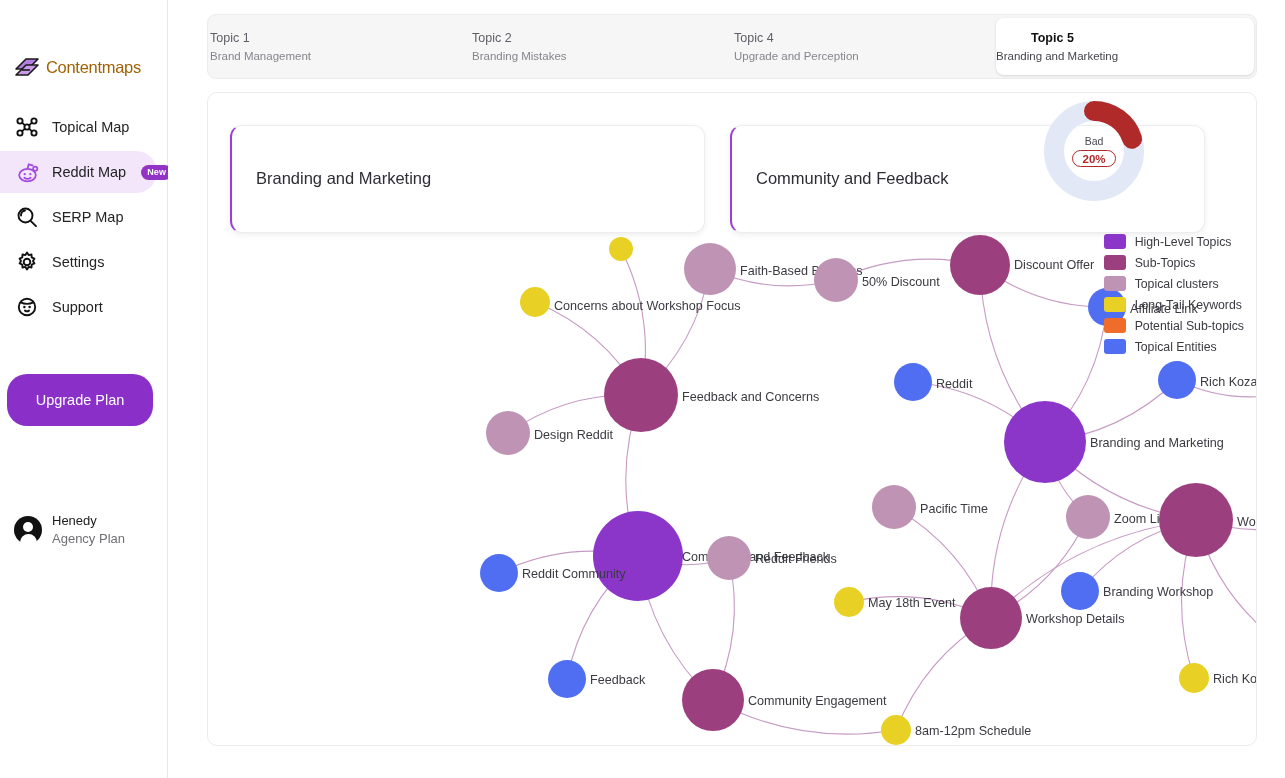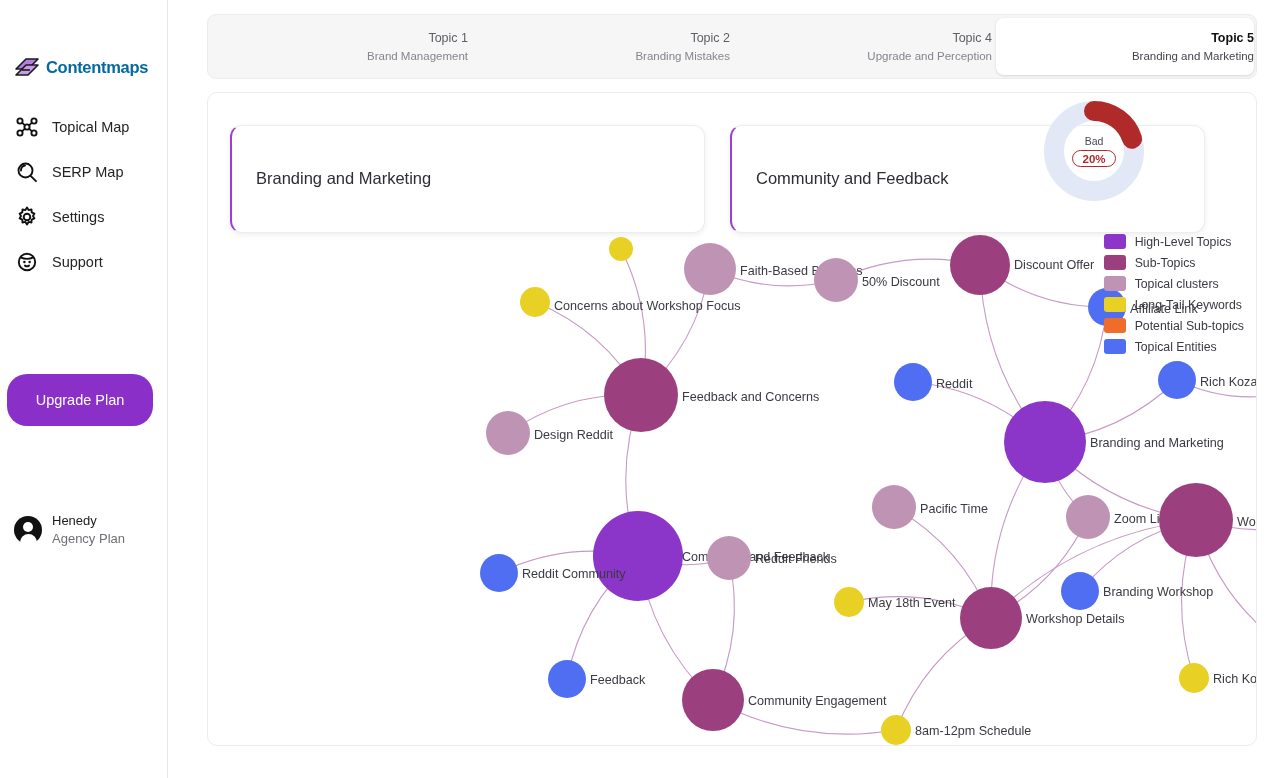--- a/index.html
+++ b/index.html
@@ -20,21 +20,21 @@
     position: relative;
     flex: 0 0 168px;
   }
   .brand {
     display: flex; align-items: center; gap: 6px;
     padding: 0 0 0 14px;
     height: 34px; margin-top: 50px;
   }
   .brand-logo { width: 26px; height: 20px; flex: 0 0 26px; position: relative; }
   .brand-name {
-    font-size: 16.5px; font-weight: bold; color: #0369a1;
+    font-size: 16.5px; font-weight: normal; color: #a16207;
     letter-spacing: -0.3px; white-space: nowrap;
   }
   .nav { margin-top: 22px; }
   .nav-item {
     display: flex; align-items: center; gap: 12px;
     height: 42px; margin: 3px 10px 3px 0;
     padding-left: 14px;
     border-radius: 0 21px 21px 0;
     cursor: pointer;
   }
@@ -77,21 +77,21 @@
   .main { flex: 1; position: relative; background: #fff; padding: 0; }
 
   .tabbar {
     position: absolute; left: 39px; top: 14px;
     width: 1050px; height: 65px;
     background: #f6f6f7; border: 1px solid #ececee;
     border-radius: 9px; display: flex; align-items: center;
   }
   .tab {
     flex: 1; height: 57px; margin: 0 2px;
-    display: flex; flex-direction: column; align-items: flex-end; justify-content: center;
+    display: flex; flex-direction: column; align-items: flex-start; justify-content: center;
     gap: 5px; border-radius: 8px; cursor: pointer;
   }
   .tab-title { font-size: 12.5px; color: #5e5e66; }
   .tab-sub { font-size: 11.5px; color: #85858d; white-space: nowrap; }
   .tab.active { background: #ffffff; box-shadow: 0 1px 3px rgba(0,0,0,.13); }
   .tab.active .tab-title { color: #111; font-weight: bold; margin-left: 35px; }
   .tab.active .tab-sub { color: #45454d; }
 
   .panel {
     position: absolute; left: 39px; top: 92px;
@@ -170,20 +170,35 @@
               <circle cx="19" cy="6" r="2.6"></circle>
             <circle cx="5" cy="18" r="2.6"></circle>
               <circle cx="19" cy="18" r="2.6"></circle>
             <circle cx="12" cy="12" r="2.6"></circle>
             <path d="M7 7.6 L10 10.4 M17 7.6 L14 10.4 M7 16.4 L10 13.6 M17 16.4 L14 13.6"></path>
           </svg>
         </span>
         <span class="nav-label">Topical Map</span>
       </div>
 
+      <div class="nav-item active">
+        <span class="nav-icon">
+          <svg width="25" height="25" viewBox="0 0 24 24" fill="none" stroke="#a24ae0" stroke-width="1.7">
+            <ellipse cx="12" cy="14.5" rx="8" ry="6"></ellipse>
+            <circle cx="12" cy="14" r="0"></circle>
+            <circle cx="19.4" cy="8.4" r="2"></circle>
+            <path d="M12 8.5 L13.2 4.2 L17.6 5.4"></path>
+            <circle cx="9.3" cy="13.6" r="1.1" fill="#a24ae0" stroke="none"></circle>
+            <circle cx="14.7" cy="13.6" r="1.1" fill="#a24ae0" stroke="none"></circle>
+            <path d="M9 17 q3 2.2 6 0" stroke-linecap="round"></path>
+          </svg>
+        </span>
+        <span class="nav-label">Reddit Map</span>
+        <span class="badge-new">New</span>
+      </div>
 
       <div class="nav-item">
         <span class="nav-icon">
           <svg width="24" height="24" viewBox="0 0 24 24" fill="none" stroke="#111" stroke-width="1.9" stroke-linecap="round">
             <circle cx="10.5" cy="10.5" r="7"></circle>
             <path d="M10 5.5 a5 5 0 0 0 -4 5"></path>
             <path d="M15.6 15.8 L21 21.2"></path>
           </svg>
         </span>
         <span class="nav-label">SERP Map</span>

